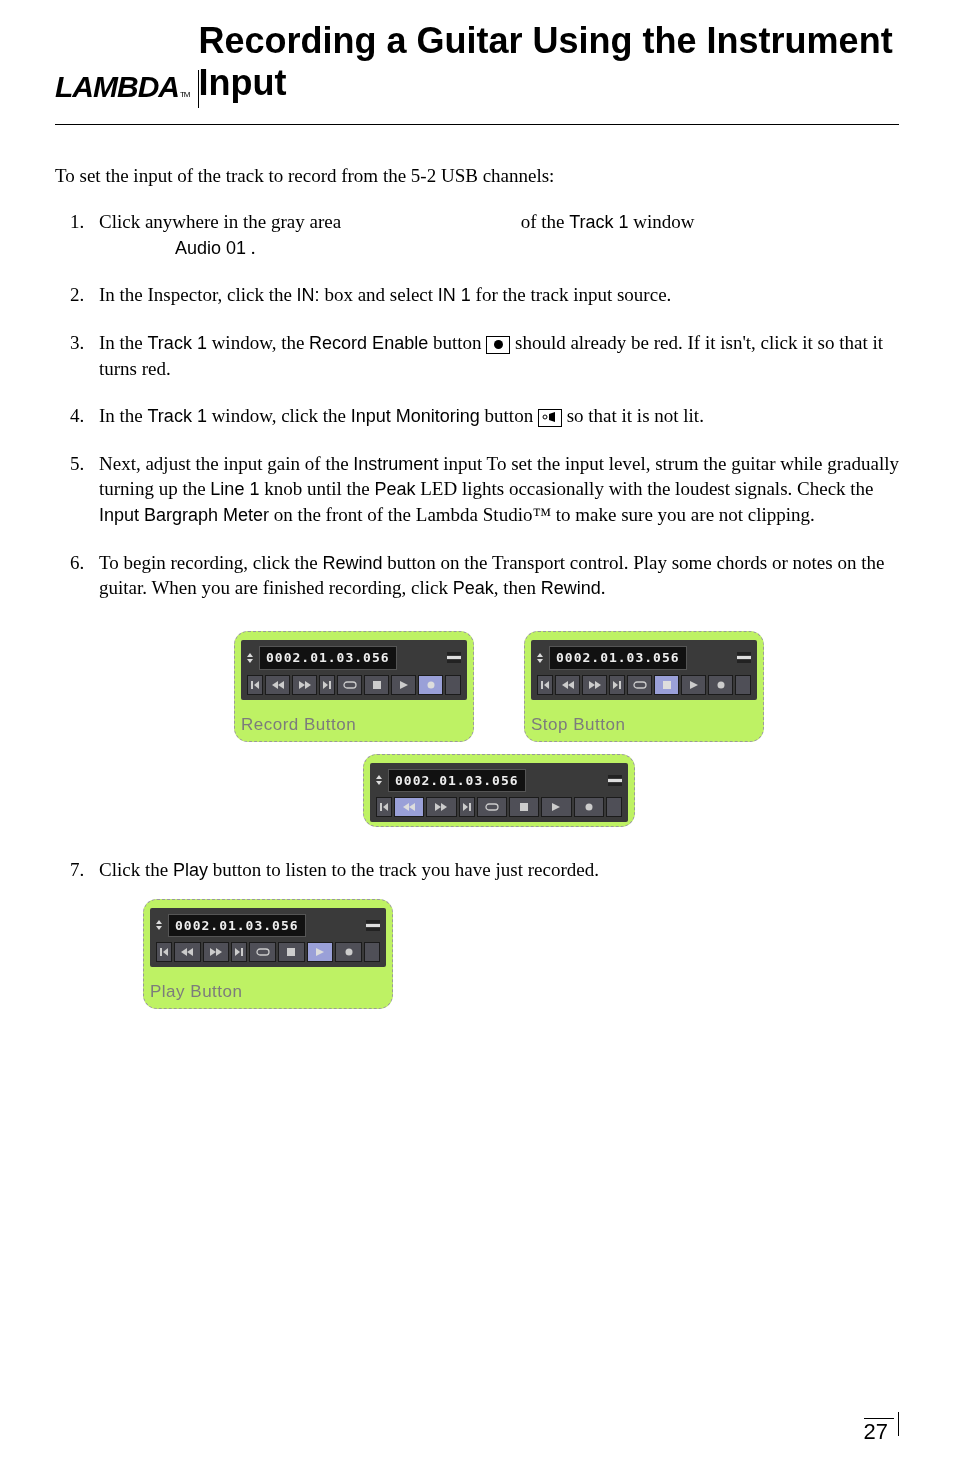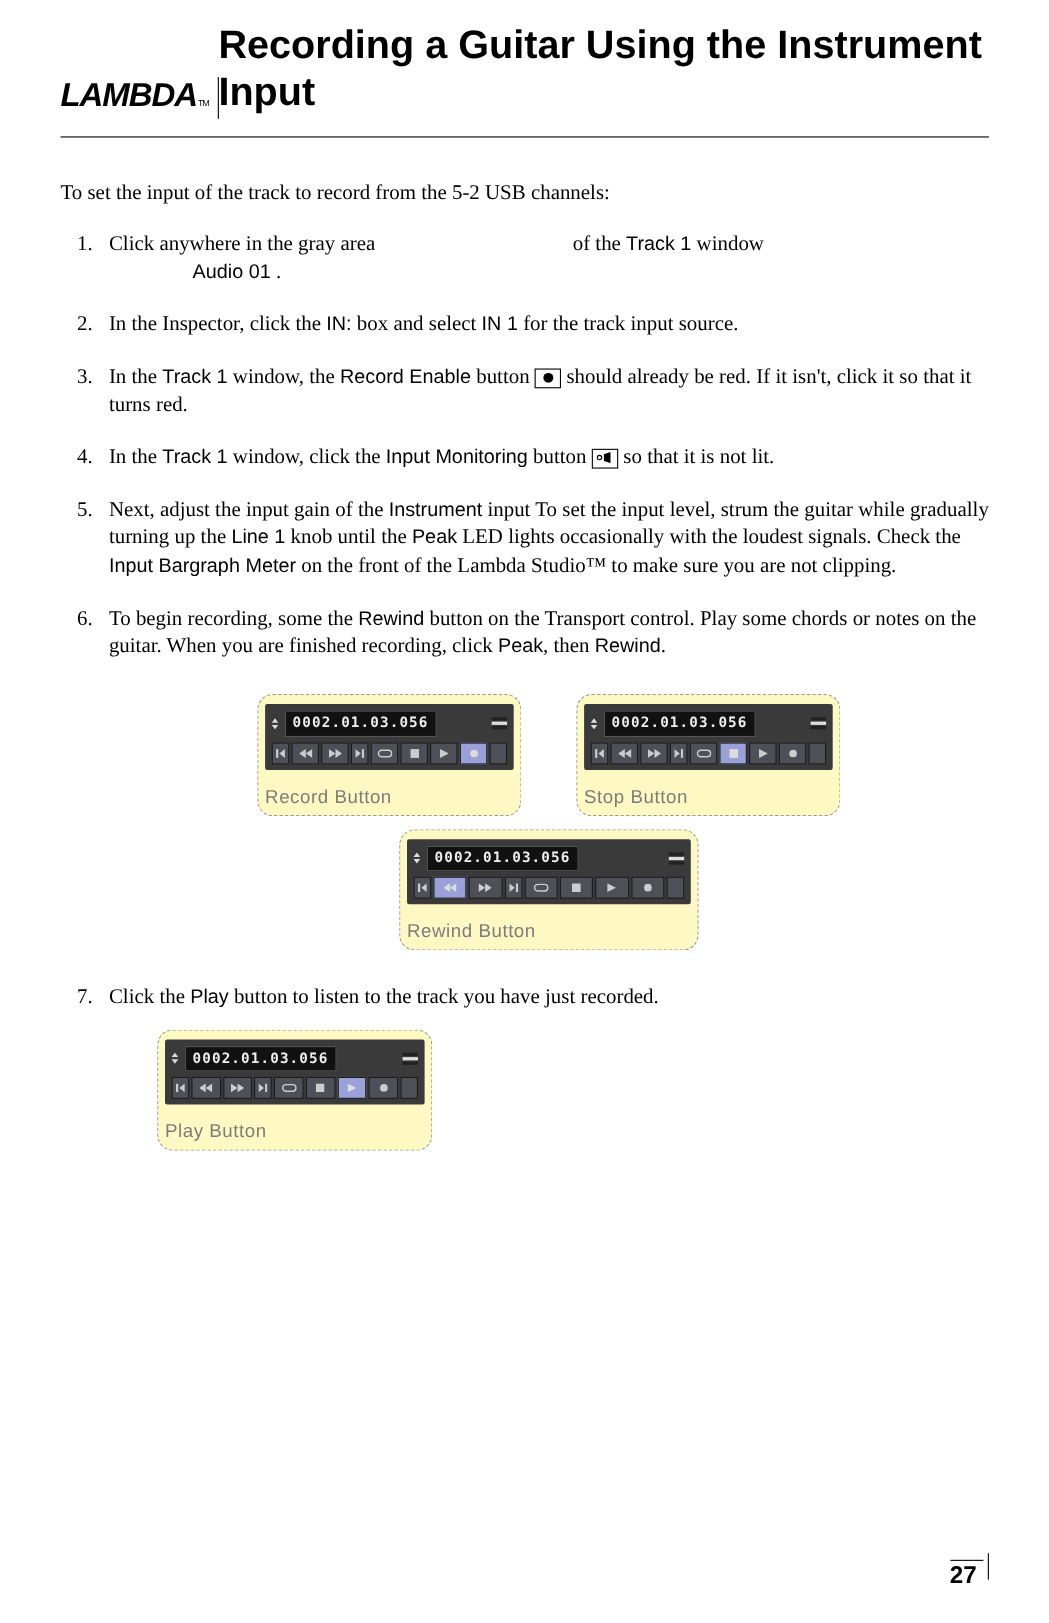--- a/index.html
+++ b/index.html
@@ -100,21 +100,21 @@
     gap: 50px;
     margin: 30px 0 12px 0;
   }
   .figure {
     width: 240px;
   }
   .figure-inner {
     border: 1px dashed #9a9a9a;
     border-radius: 14px;
     padding: 8px 6px 4px 6px;
-    background: #fef9c3;
+    background: #bef264;
   }
   .transport-panel {
     background: #3a3a3a;
     border-radius: 2px;
     padding: 6px 6px 5px 6px;
   }
   .timecode-row {
     display:flex;
     align-items:center;
     gap:6px;
@@ -163,21 +163,21 @@
   .figure4-container { margin: 16px 0 0 44px; }
   .footer {
     position:absolute;
     bottom:30px;
     right:55px;
     display:flex;
     align-items:center;
   }
   .footer .pnum {
     font-family: Arial, sans-serif;
-    font-weight:bold;
+    font-weight:normal;
     font-size:22px;
     padding: 0 6px 0 0;
     border-top: 1px solid #000;
     margin-right:0;
   }
   .footer .edge {
     width:1px;height:24px;background:#000;margin-left:4px;
     align-self:flex-start;
     position:relative;top:-6px;
   }
@@ -219,21 +219,21 @@
               <circle cx="3" cy="5" r="2" fill="none" stroke="#000" stroke-width="1"></circle>
               <polygon points="7,2 7,8 13,10 13,0" fill="#000"></polygon>
             </svg></span></span><span> so that it is not lit.</span>
     </li>
 
     <li>
       <span>Next, adjust the input gain of the </span><span class="bold">Instrument</span><span> input  To set the input level, strum the guitar while gradually turning up the </span><span class="bold">Line 1</span><span> knob until the </span><span class="bold">Peak</span><span> LED lights occasionally with the loudest signals. Check the </span><span class="bold">Input Bargraph Meter</span><span> on the front of the Lambda Studio™ to make sure you are not clipping.</span>
     </li>
 
     <li>
-      <span>To begin recording, some the </span><span class="bold">Rewind</span><span> button on the Transport control. Play some chords or notes on the guitar. When you are finished recording, click </span><span class="bold">Peak</span><span>, then </span><span class="bold">Rewind</span><span>.</span>
+      <span>To begin recording, click the </span><span class="bold">Rewind</span><span> button on the Transport control. Play some chords or notes on the guitar. When you are finished recording, click </span><span class="bold">Peak</span><span>, then </span><span class="bold">Rewind</span><span>.</span>
 
       <div class="figures">
 
         <div class="figure">
           <div class="figure-inner">
             <div class="transport-panel">
               <div class="timecode-row">
                 <div class="tc-left">
                     <div class="arrow-u"></div>
                     <div class="arrow-d"></div>
@@ -422,21 +422,20 @@
                     </svg>
                   </div>
                 <div class="tbtn">
                     <svg width="8" height="8">
                       <circle cx="4" cy="4" r="3.5" fill="#ccc"></circle>
                     </svg>
                   </div>
                 <div class="tbtn narrow"></div>
               </div>
             </div>
-            <div class="caption">Rewind Button</div>
           </div>
         </div>
       </div>
     </li>
 
     <li>
       <span>Click the </span><span class="bold">Play</span><span> button to listen to the track you have just recorded.</span>
 
       <div class="figure4-container">
         <div class="figure" style="width:250px;">

